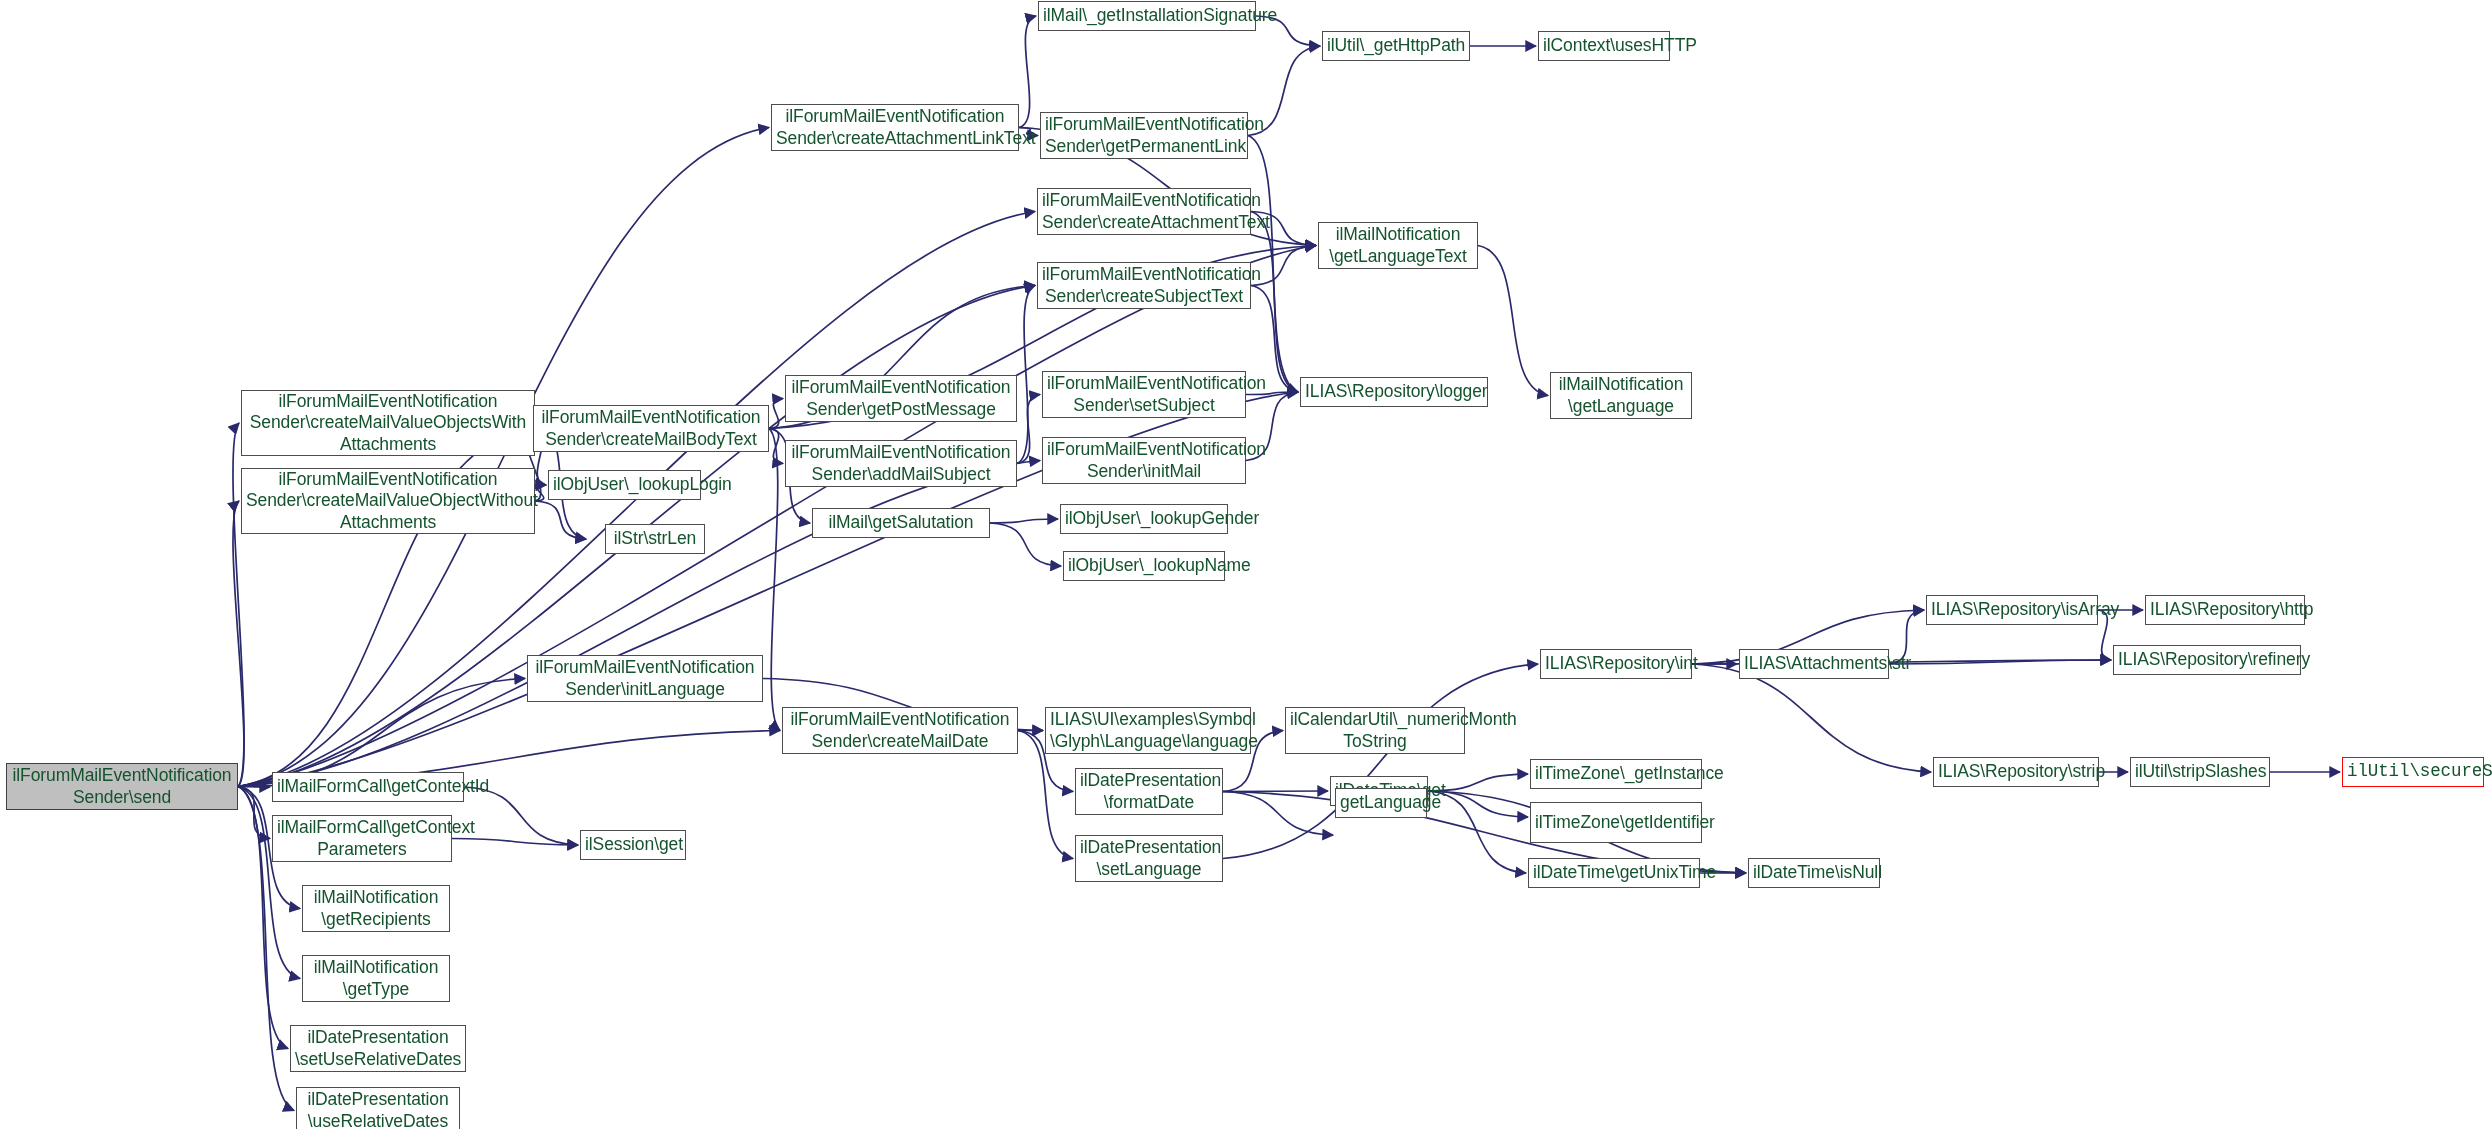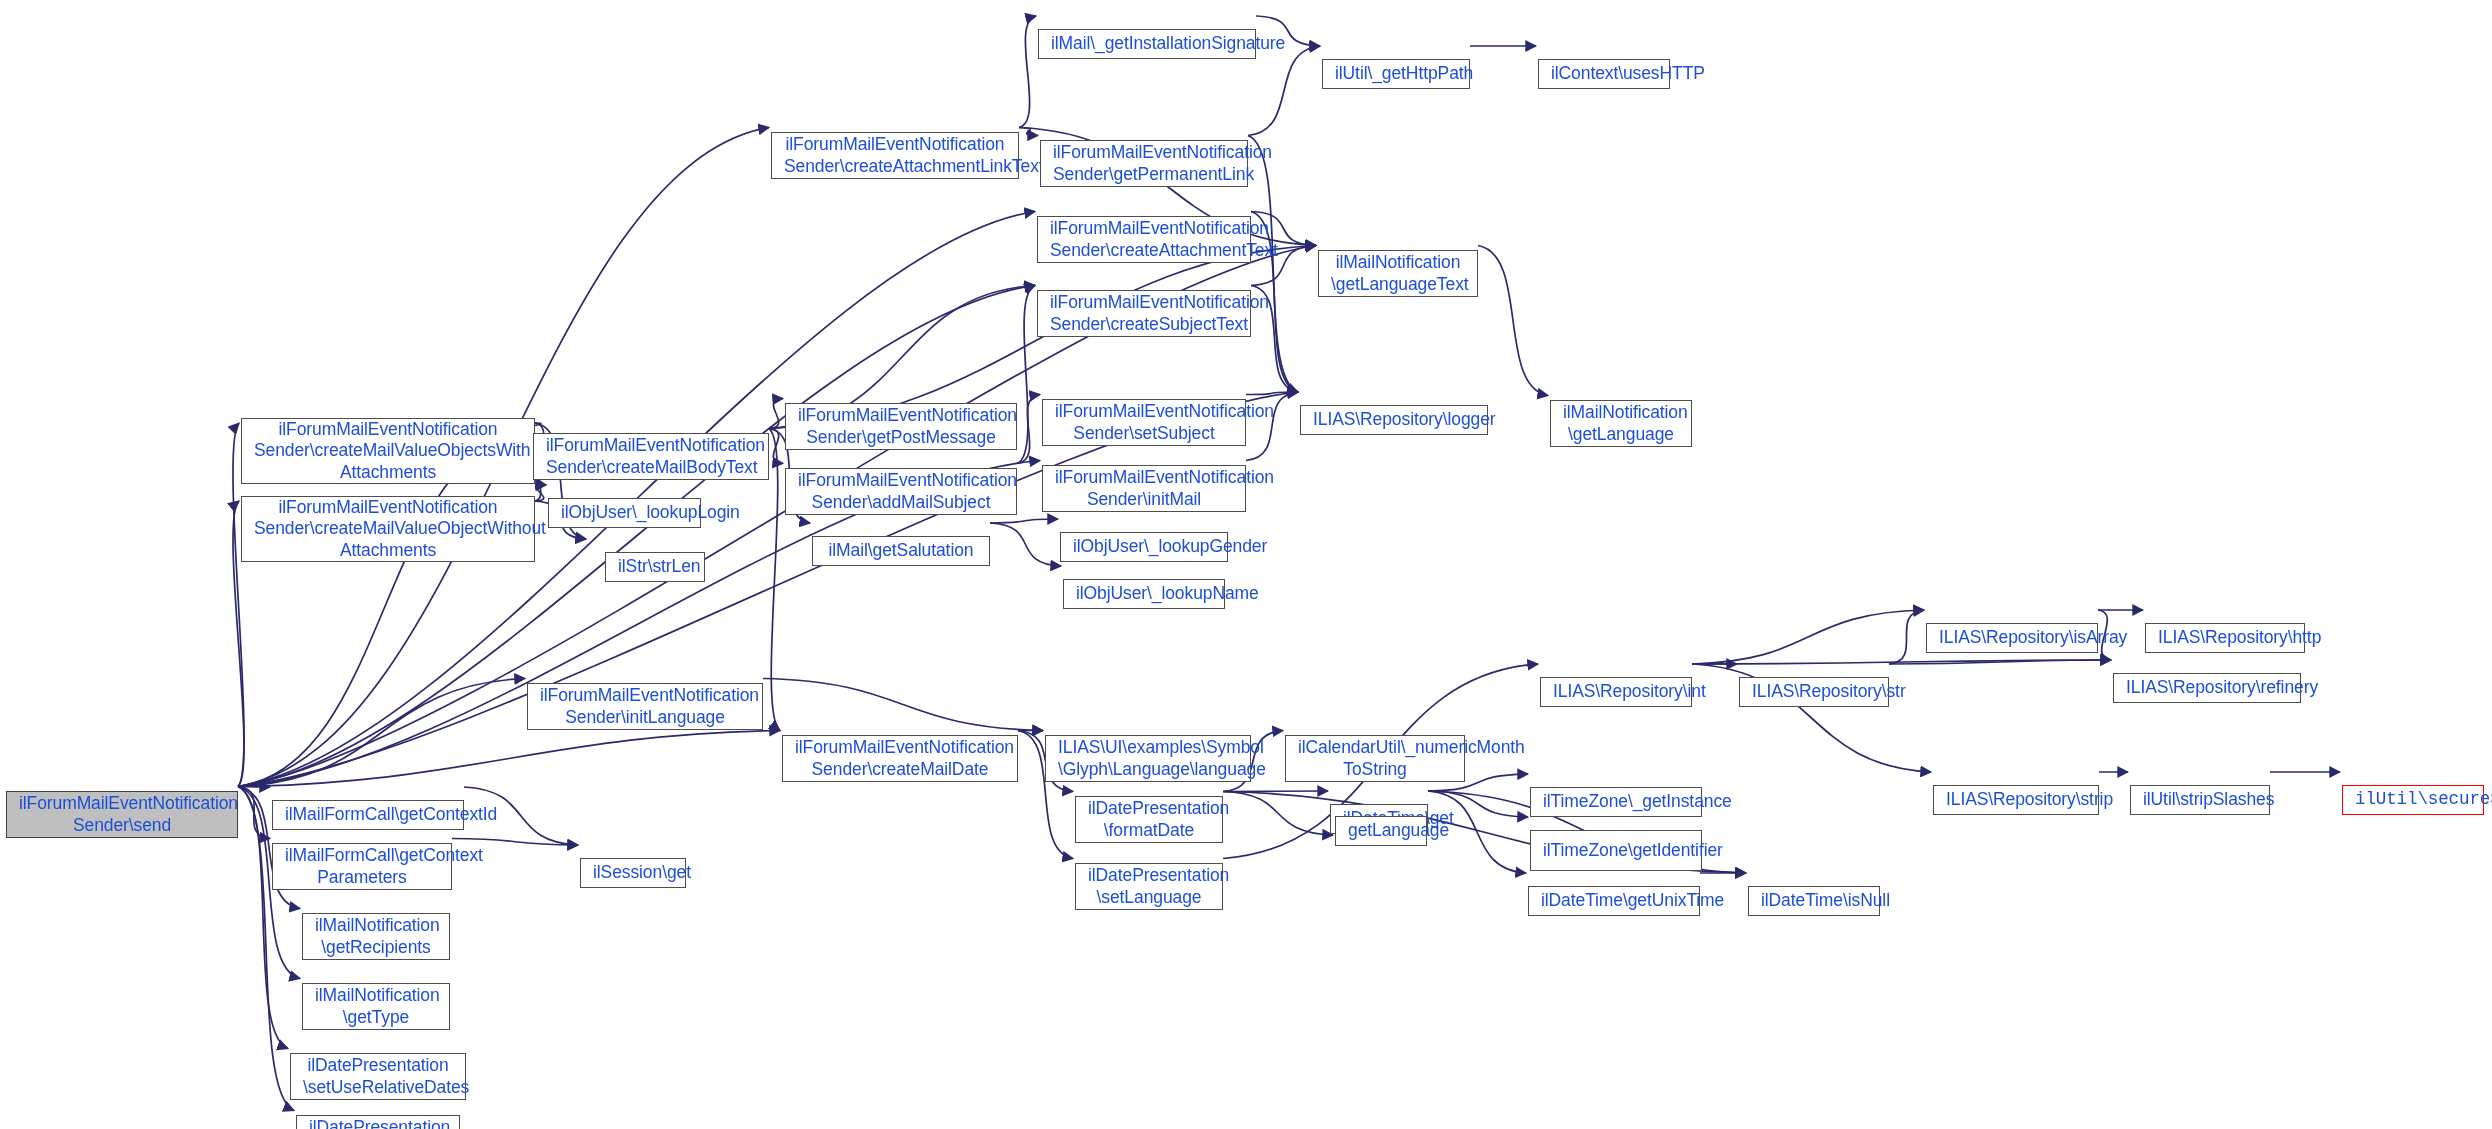--- a/index.html
+++ b/index.html
@@ -16,32 +16,31 @@
     left:0; top:0;
     width:2492px;
     height:1129px;
     pointer-events:none;
   }
   .node{
     position:absolute;
     box-sizing:border-box;
     border:1.6px solid #4d4d4d;
     background:#ffffff;
-    color:#1d4ed8;
+    color:#14532d;
     display:flex;
     align-items:center;
     justify-content:center;
     text-align:center;
     font-size:17.5px;
     line-height:1.22;
     letter-spacing:-0.1px;
     white-space:pre-line;
-    padding:1px 12px;
+    padding:1px 4px;
     z-index:5;
-    margin-top:28px;
   }
   .node.root{
     background:#bfbfbf;
     border-color:#404040;
   }
   .node.highlight{
     border-color:#ff0000;
   }
   .node .lbl{display:block;width:100%;}
 </style>
@@ -180,21 +179,21 @@
 \setLanguage</span></div>
     <div class="node" style="left: 1285px; top: 707px; width: 180px; height: 47px;"><span class="lbl">ilCalendarUtil\_numericMonth
 ToString</span></div>
     <div class="node" style="left: 1330px; top: 776px; width: 98px; height: 30px;"><span class="lbl">ilDateTime\get</span></div>
     <div class="node" style="left: 1335px; top: 788px; width: 92px; height: 30px;"><span class="lbl">getLanguage</span></div>
     <div class="node" style="left: 1530px; top: 759px; width: 172px; height: 30px;"><span class="lbl">ilTimeZone\_getInstance</span></div>
     <div class="node" style="left: 1530px; top: 802px; width: 172px; height: 41px;"><span class="lbl">ilTimeZone\getIdentifier</span></div>
     <div class="node" style="left: 1528px; top: 858px; width: 172px; height: 30px;"><span class="lbl">ilDateTime\getUnixTime</span></div>
     <div class="node" style="left: 1748px; top: 858px; width: 132px; height: 30px;"><span class="lbl">ilDateTime\isNull</span></div>
     <div class="node" style="left: 1540px; top: 649px; width: 152px; height: 30px;"><span class="lbl">ILIAS\Repository\int</span></div>
-    <div class="node" style="left: 1739px; top: 649px; width: 150px; height: 30px;"><span class="lbl">ILIAS\Repository\str</span></div>
+    <div class="node" style="left: 1739px; top: 649px; width: 150px; height: 30px;"><span class="lbl">ILIAS\Attachments\str</span></div>
     <div class="node" style="left: 1926px; top: 595px; width: 172px; height: 30px;"><span class="lbl">ILIAS\Repository\isArray</span></div>
     <div class="node" style="left: 2145px; top: 595px; width: 160px; height: 30px;"><span class="lbl">ILIAS\Repository\http</span></div>
     <div class="node" style="left: 2113px; top: 645px; width: 188px; height: 30px;"><span class="lbl">ILIAS\Repository\refinery</span></div>
     <div class="node" style="left: 1933px; top: 757px; width: 166px; height: 30px;"><span class="lbl">ILIAS\Repository\strip</span></div>
     <div class="node" style="left: 2130px; top: 757px; width: 140px; height: 30px;"><span class="lbl">ilUtil\stripSlashes</span></div>
     <div class="node highlight" style="left: 2342px; top: 757px; width: 142px; height: 30px; font-family: Liberation Mono, monospace;"><span class="lbl">ilUtil\secureString</span></div>
     <div class="node" style="left: 1322px; top: 31px; width: 148px; height: 30px;"><span class="lbl">ilUtil\_getHttpPath</span></div>
     <div class="node" style="left: 1538px; top: 31px; width: 132px; height: 30px;"><span class="lbl">ilContext\usesHTTP</span></div>
     <div class="node" style="left: 272px; top: 772px; width: 192px; height: 30px;"><span class="lbl">ilMailFormCall\getContextId</span></div>
     <div class="node" style="left: 272px; top: 815px; width: 180px; height: 47px;"><span class="lbl">ilMailFormCall\getContext

